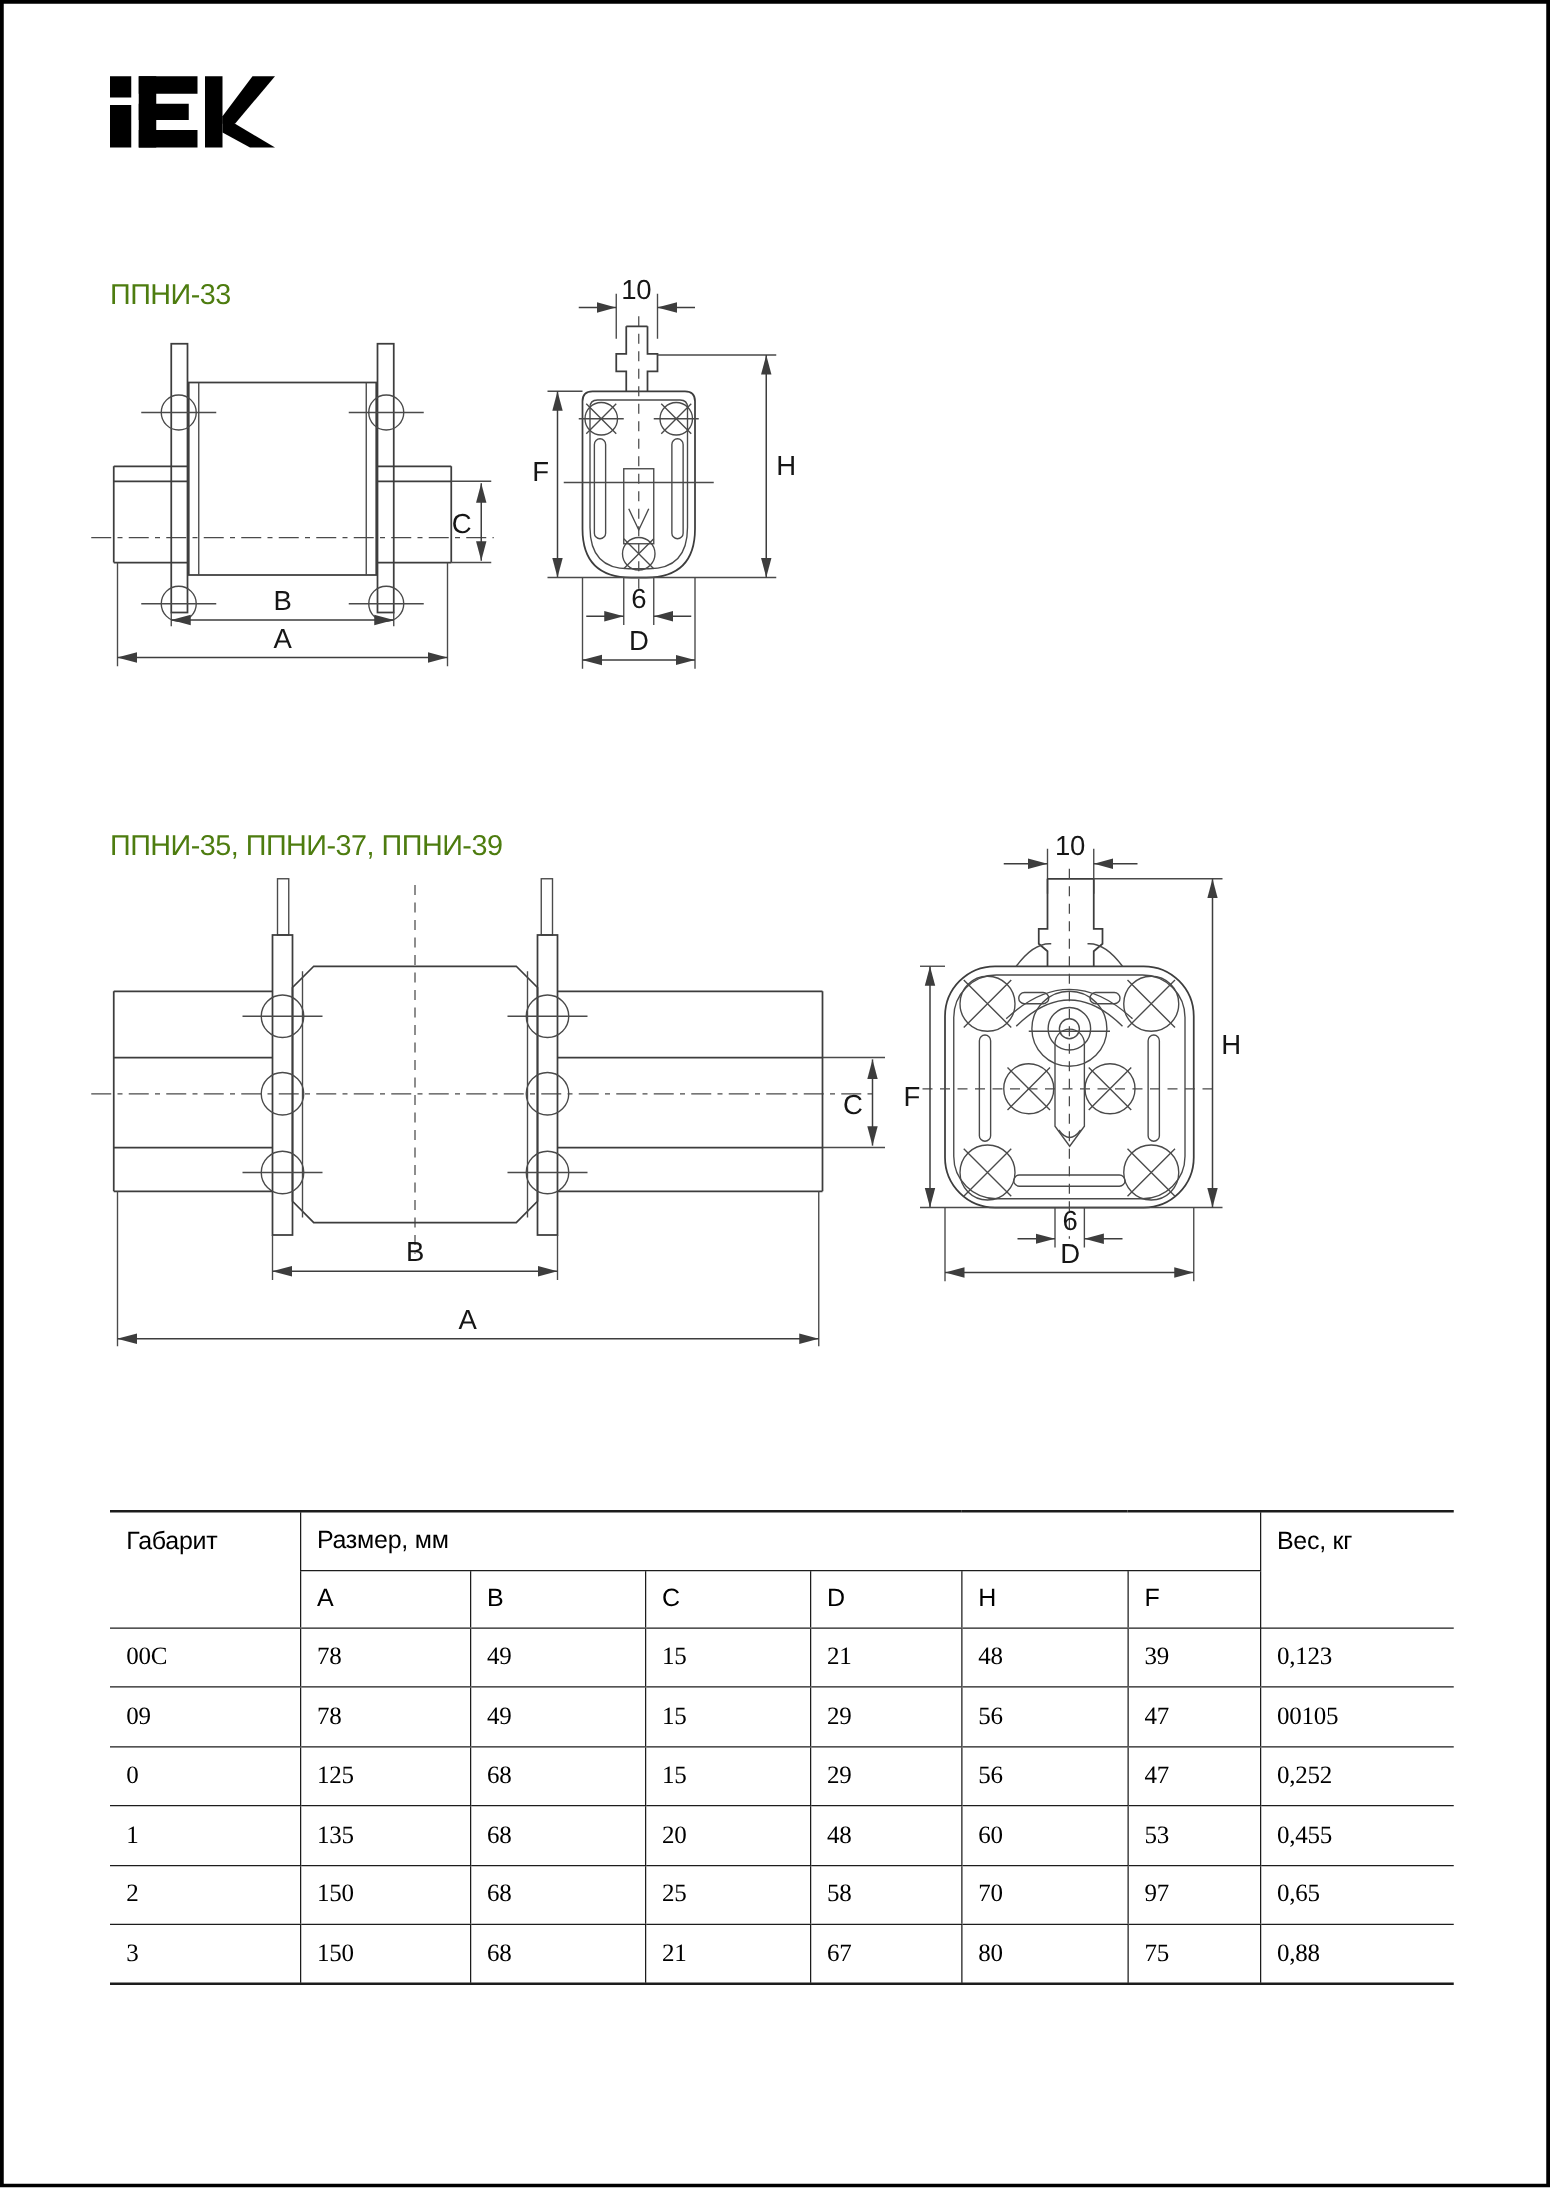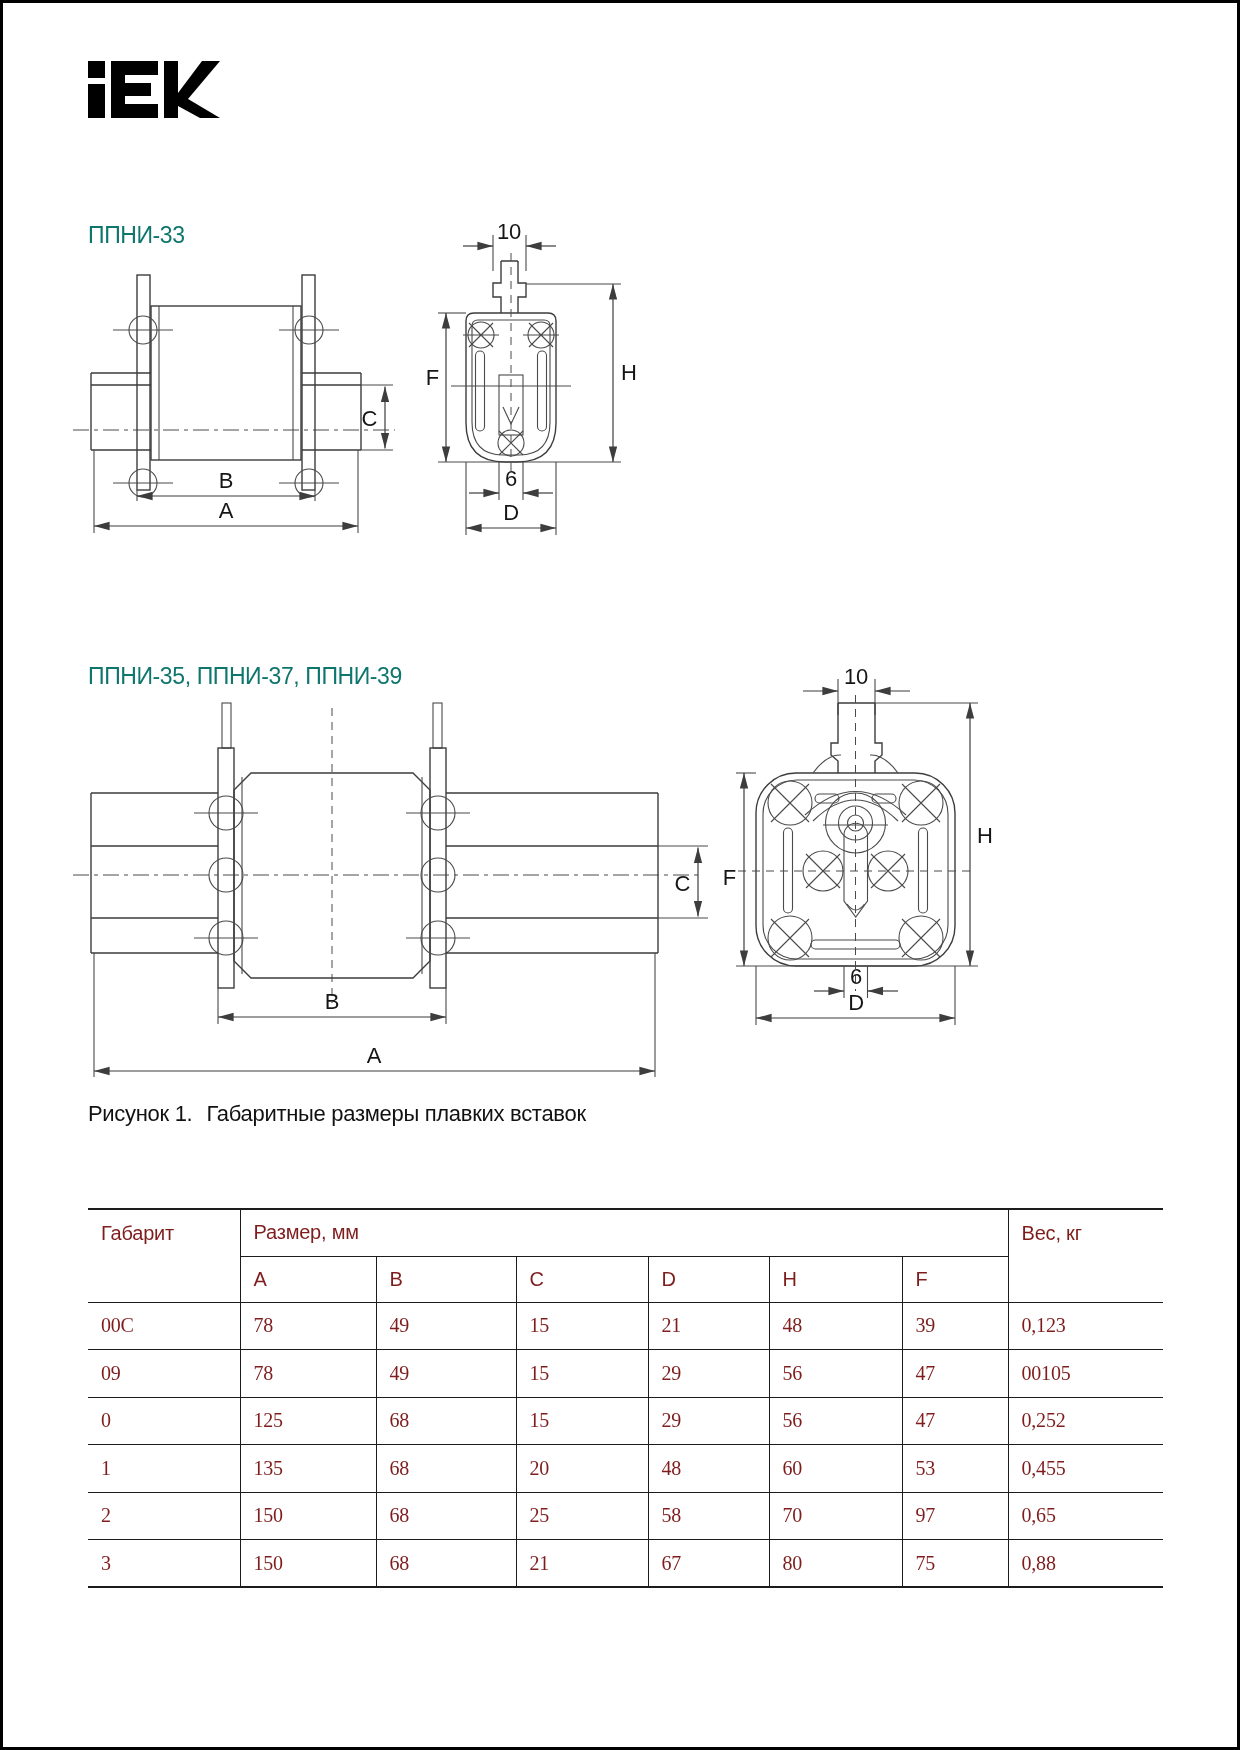--- a/index.html
+++ b/index.html
@@ -10,27 +10,27 @@
   }
   .art{position:absolute;left:0;top:0;width:1240px;height:1750px;}
   .ln{fill:none;stroke:#3d3d3d;stroke-width:1.4;}
   .th{fill:none;stroke:#4a4a4a;stroke-width:1.1;}
   .dim{fill:none;stroke:#3d3d3d;stroke-width:1.2;}
   .cl{fill:none;stroke:#4a4a4a;stroke-width:1;stroke-dasharray:16,5,4,5;}
   .dsh{fill:none;stroke:#4a4a4a;stroke-width:1;stroke-dasharray:8,6;}
   .dl{font-family:"Liberation Sans",sans-serif;font-size:22px;fill:#161616;letter-spacing:-0.3px;}
   .blk{fill:#000;stroke:none;}
   .abs{position:absolute;}
-  .dtitle{font-size:23px;letter-spacing:-0.4px;color:#0f766e;white-space:nowrap;}
+  .dtitle{font-size:23px;letter-spacing:-0.4px;color:#4d7c0f;white-space:nowrap;}
   .caption{font-size:22px;letter-spacing:-0.3px;color:#111;white-space:nowrap;}
   .caption .cap-text{margin-left:14px;}
   table.dims{
     position:absolute;left:85px;top:1205px;width:1075px;
     border-collapse:collapse;table-layout:fixed;
-    font-size:20px;letter-spacing:-0.2px;color:#7f1d1d;
+    font-size:20px;letter-spacing:-0.2px;color:#000000;
     border-top:2.2px solid #1c1c1c;border-bottom:2.2px solid #1c1c1c;
   }
   table.dims th,table.dims td{
     font-weight:normal;text-align:left;padding:0 0 0 13px;
     border-bottom:1.4px solid #1c1c1c;vertical-align:middle;
     overflow:hidden;white-space:nowrap;
   }
   table.dims th{border-left:1.4px solid #1c1c1c;}
   table.dims td{border-left:1.4px solid #1c1c1c;}
   table.dims .c0{border-left:none;}
@@ -245,23 +245,20 @@
 
       <path class="th" d="M753,963 V1022 M952,963 V1022"></path>
       <line class="dim" x1="753" y1="1015" x2="952" y2="1015" marker-start="url(#mS)" marker-end="url(#mE)"></line>
       <text class="dl" x="853" y="1007" text-anchor="middle">D</text>
     </g>
   </svg>
 
   <div class="abs dtitle" style="left:85px;top:219px;">ППНИ-33</div>
   <div class="abs dtitle" style="left:85px;top:660px;">ППНИ-35, ППНИ-37, ППНИ-39</div>
 
-  <div class="abs caption" style="left:85px;top:1098px;">
-    <span>Рисунок 1.</span><span class="cap-text">Габаритные размеры плавких вставок</span>
-  </div>
 
   <table class="dims">
     <colgroup>
       <col style="width:152px">
         <col style="width:136px">
         <col style="width:140px">
         <col style="width:132px">
       <col style="width:121px">
         <col style="width:133px">
         <col style="width:106px">

